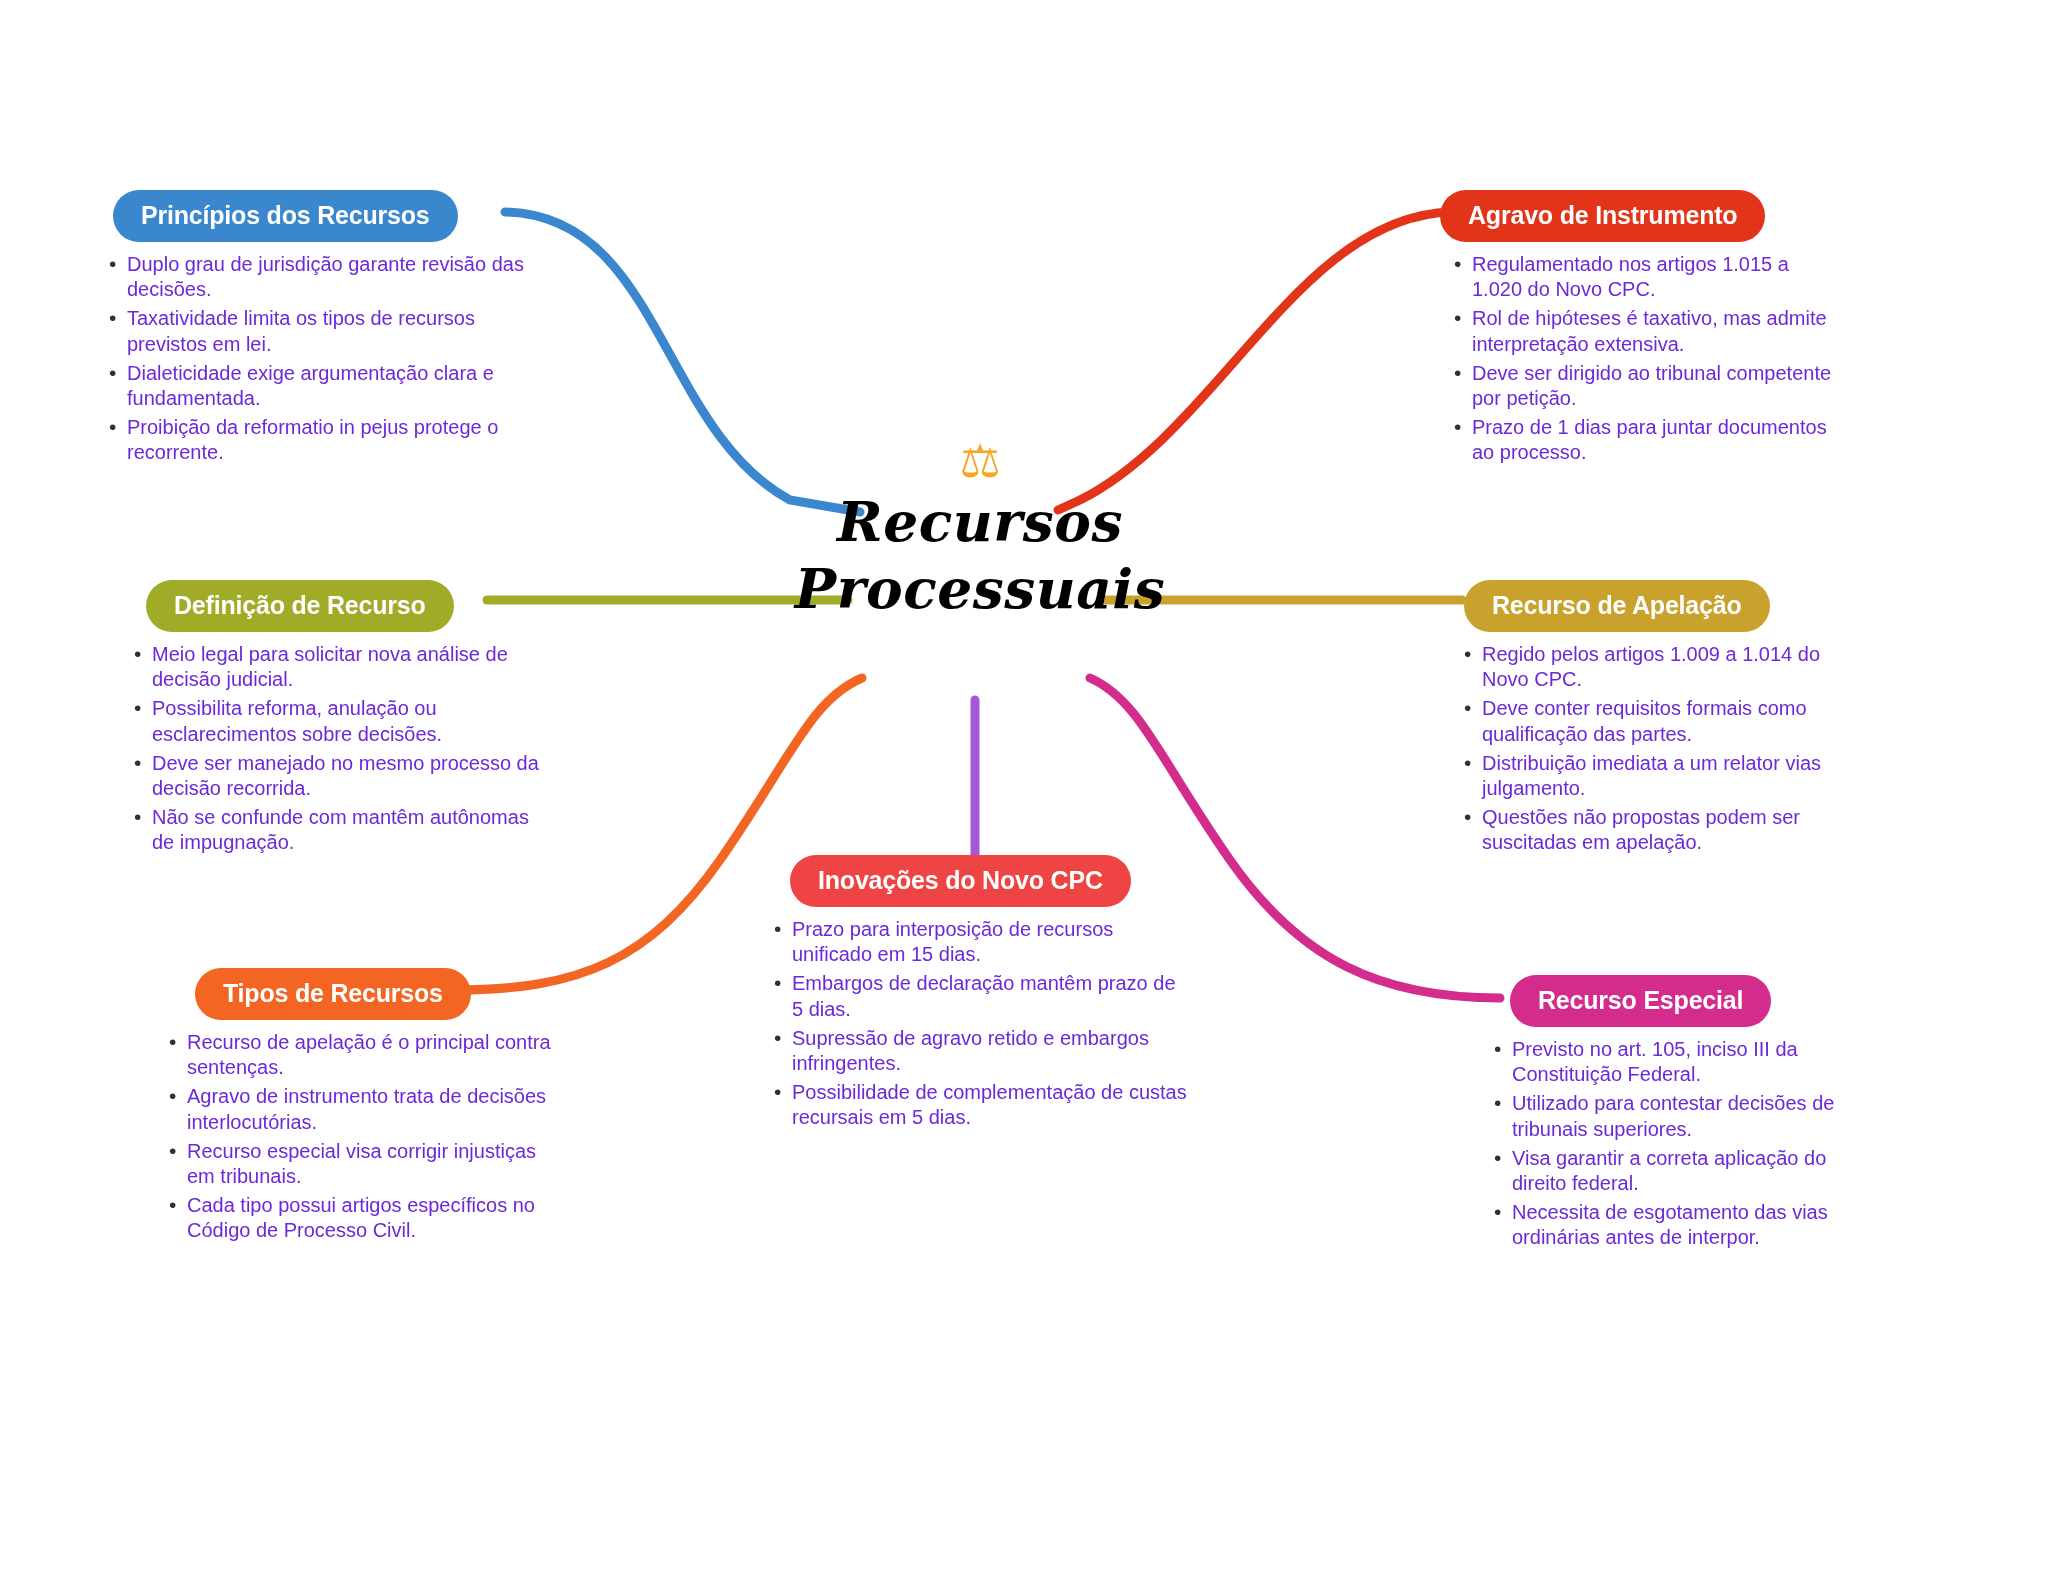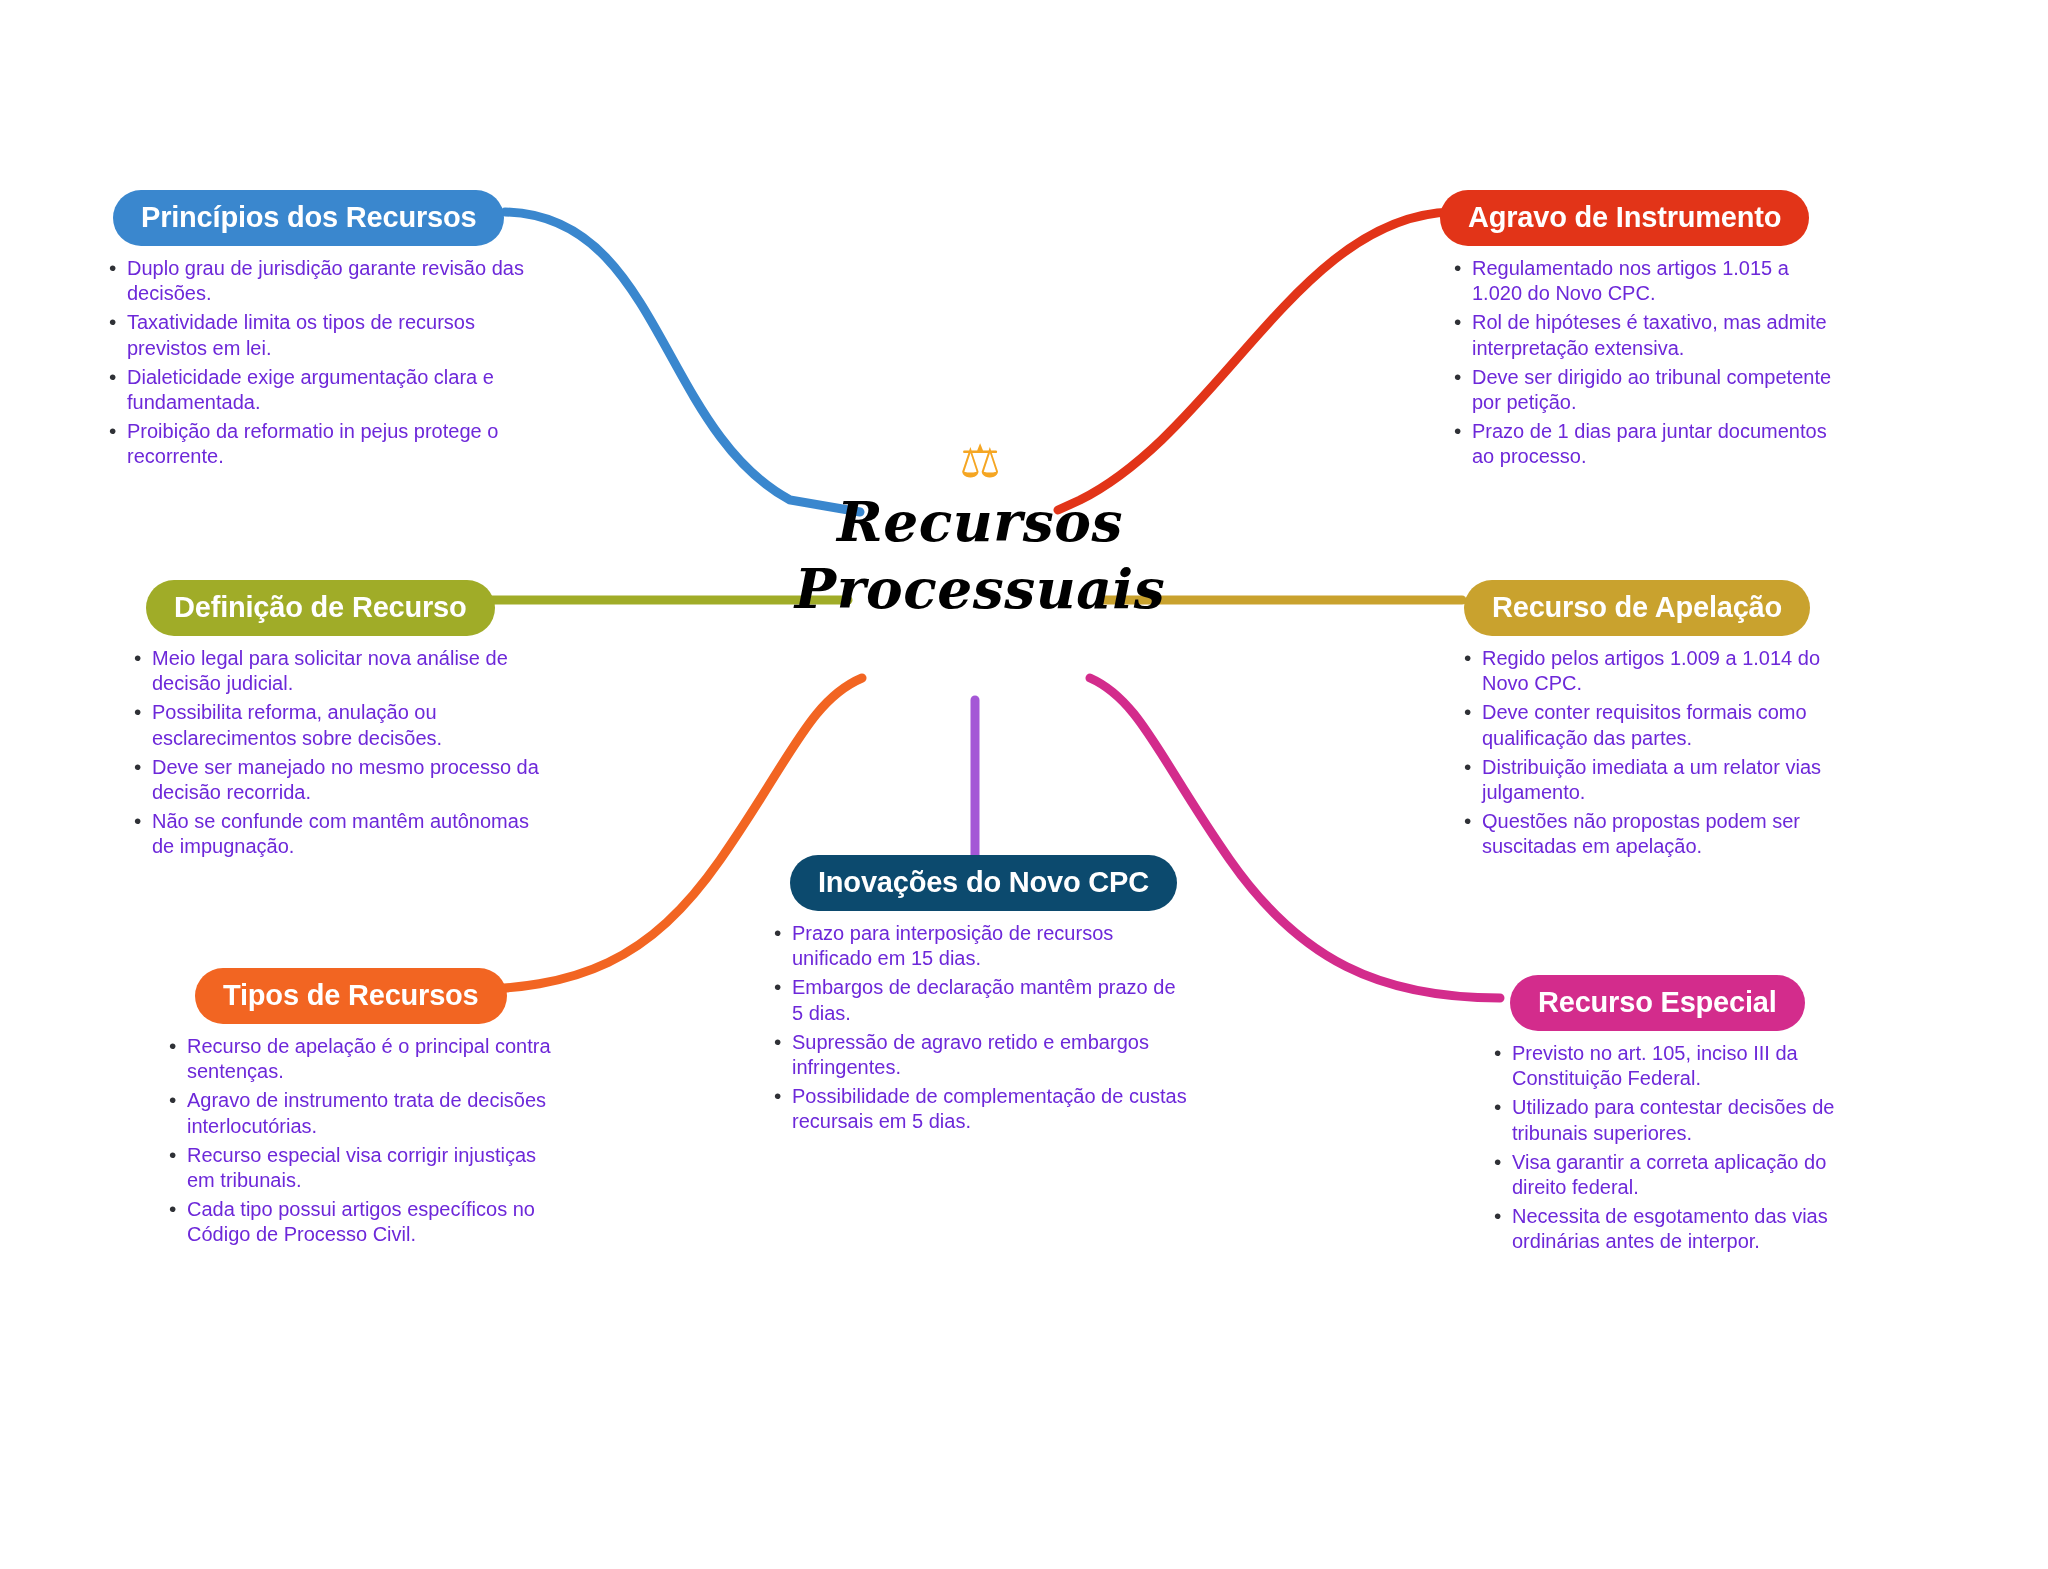--- a/index.html
+++ b/index.html
@@ -57,21 +57,21 @@
   
   .node {
     position: absolute;
     z-index: 4;
   }
   .node-pill {
     display: inline-block;
     border-radius: 999px;
     color: #ffffff;
     font-weight: 700;
-    font-size: 29px;
+    font-size: 25px;
     line-height: 1;
     padding: 13px 28px 14px 28px;
     white-space: nowrap;
     letter-spacing: -0.2px;
   }
   .node-list {
     list-style: none;
     margin: 10px 0 0 0;
     padding: 0;
   }
@@ -178,21 +178,21 @@
     <div class="node-pill" style="background: rgb(242, 101, 34);">Tipos de Recursos</div>
     <ul class="node-list">
       <li>Recurso de apelação é o principal contra sentenças.</li>
       <li>Agravo de instrumento trata de decisões interlocutórias.</li>
       <li>Recurso especial visa corrigir injustiças em tribunais.</li>
       <li>Cada tipo possui artigos específicos no Código de Processo Civil.</li>
     </ul>
   </div>
 
   <div class="node n-inovacoes">
-    <div class="node-pill" style="background: #0c4a6e;">Inovações do Novo CPC</div>
+    <div class="node-pill" style="background: #ef4444;">Inovações do Novo CPC</div>
     <ul class="node-list">
       <li>Prazo para interposição de recursos unificado em 15 dias.</li>
       <li>Embargos de declaração mantêm prazo de 5 dias.</li>
       <li>Supressão de agravo retido e embargos infringentes.</li>
       <li>Possibilidade de complementação de custas recursais em 5 dias.</li>
     </ul>
   </div>
 
   <div class="node n-especial">
     <div class="node-pill" style="background: rgb(211, 44, 140);">Recurso Especial</div>

